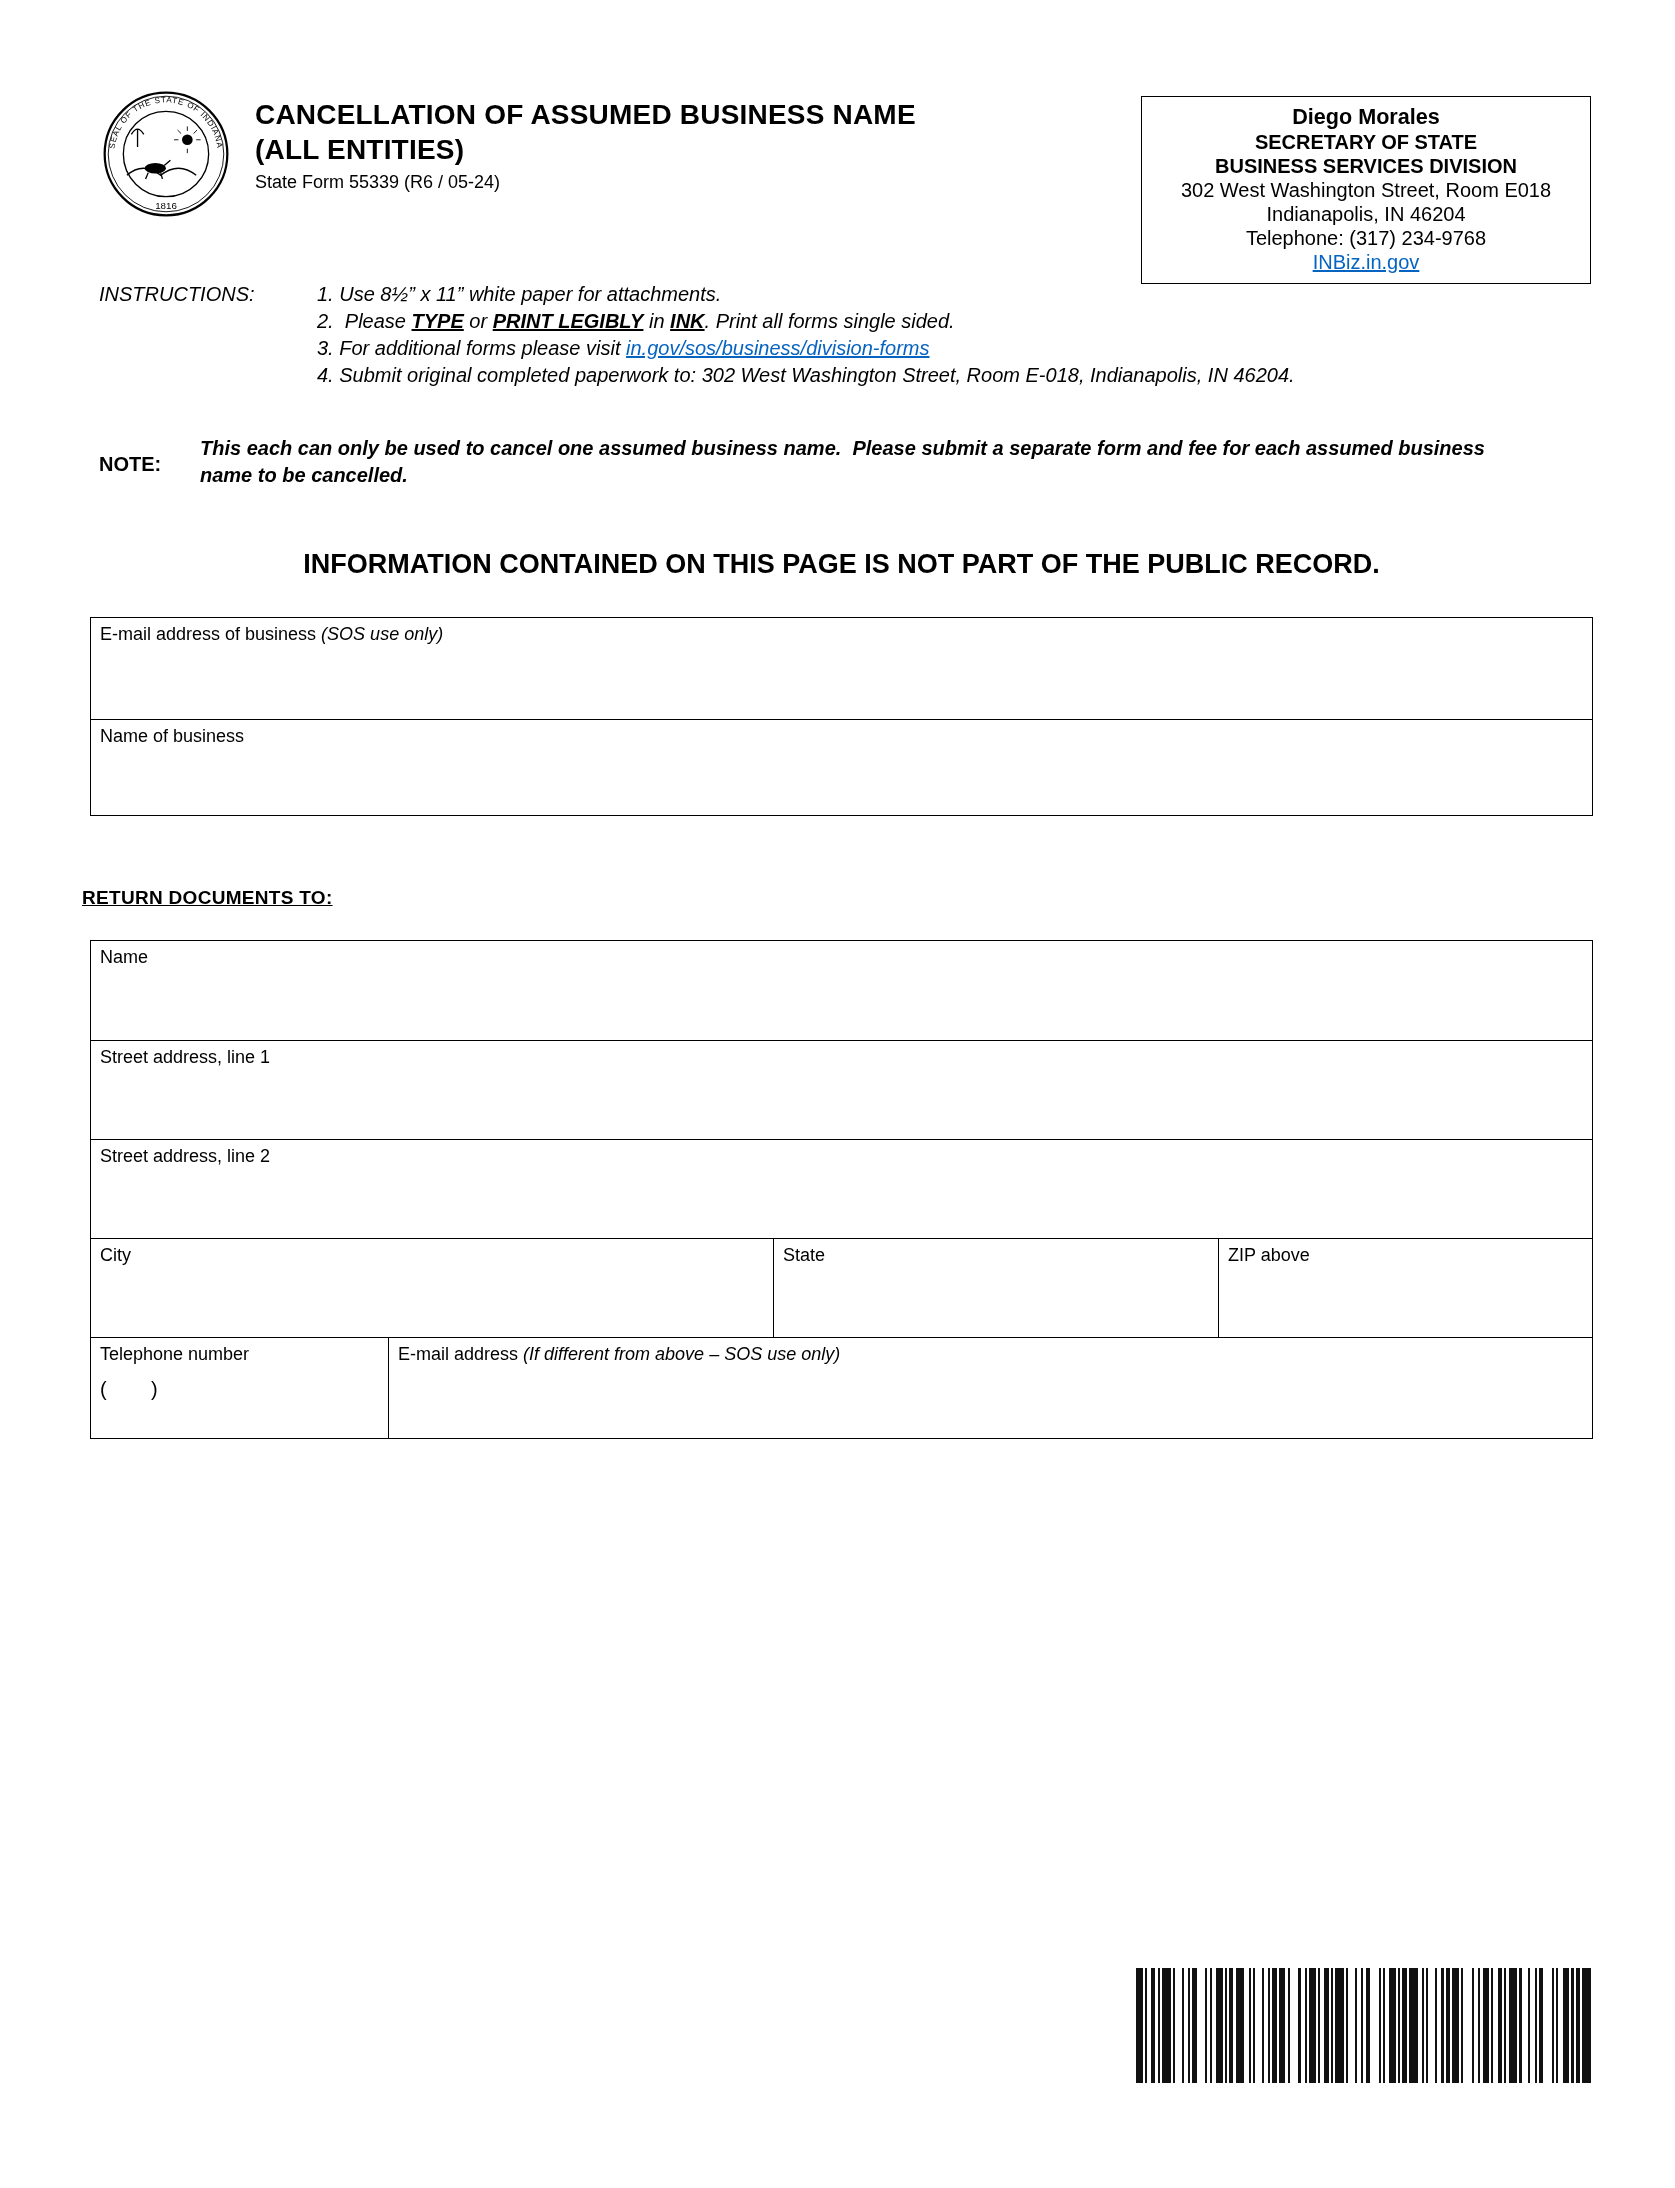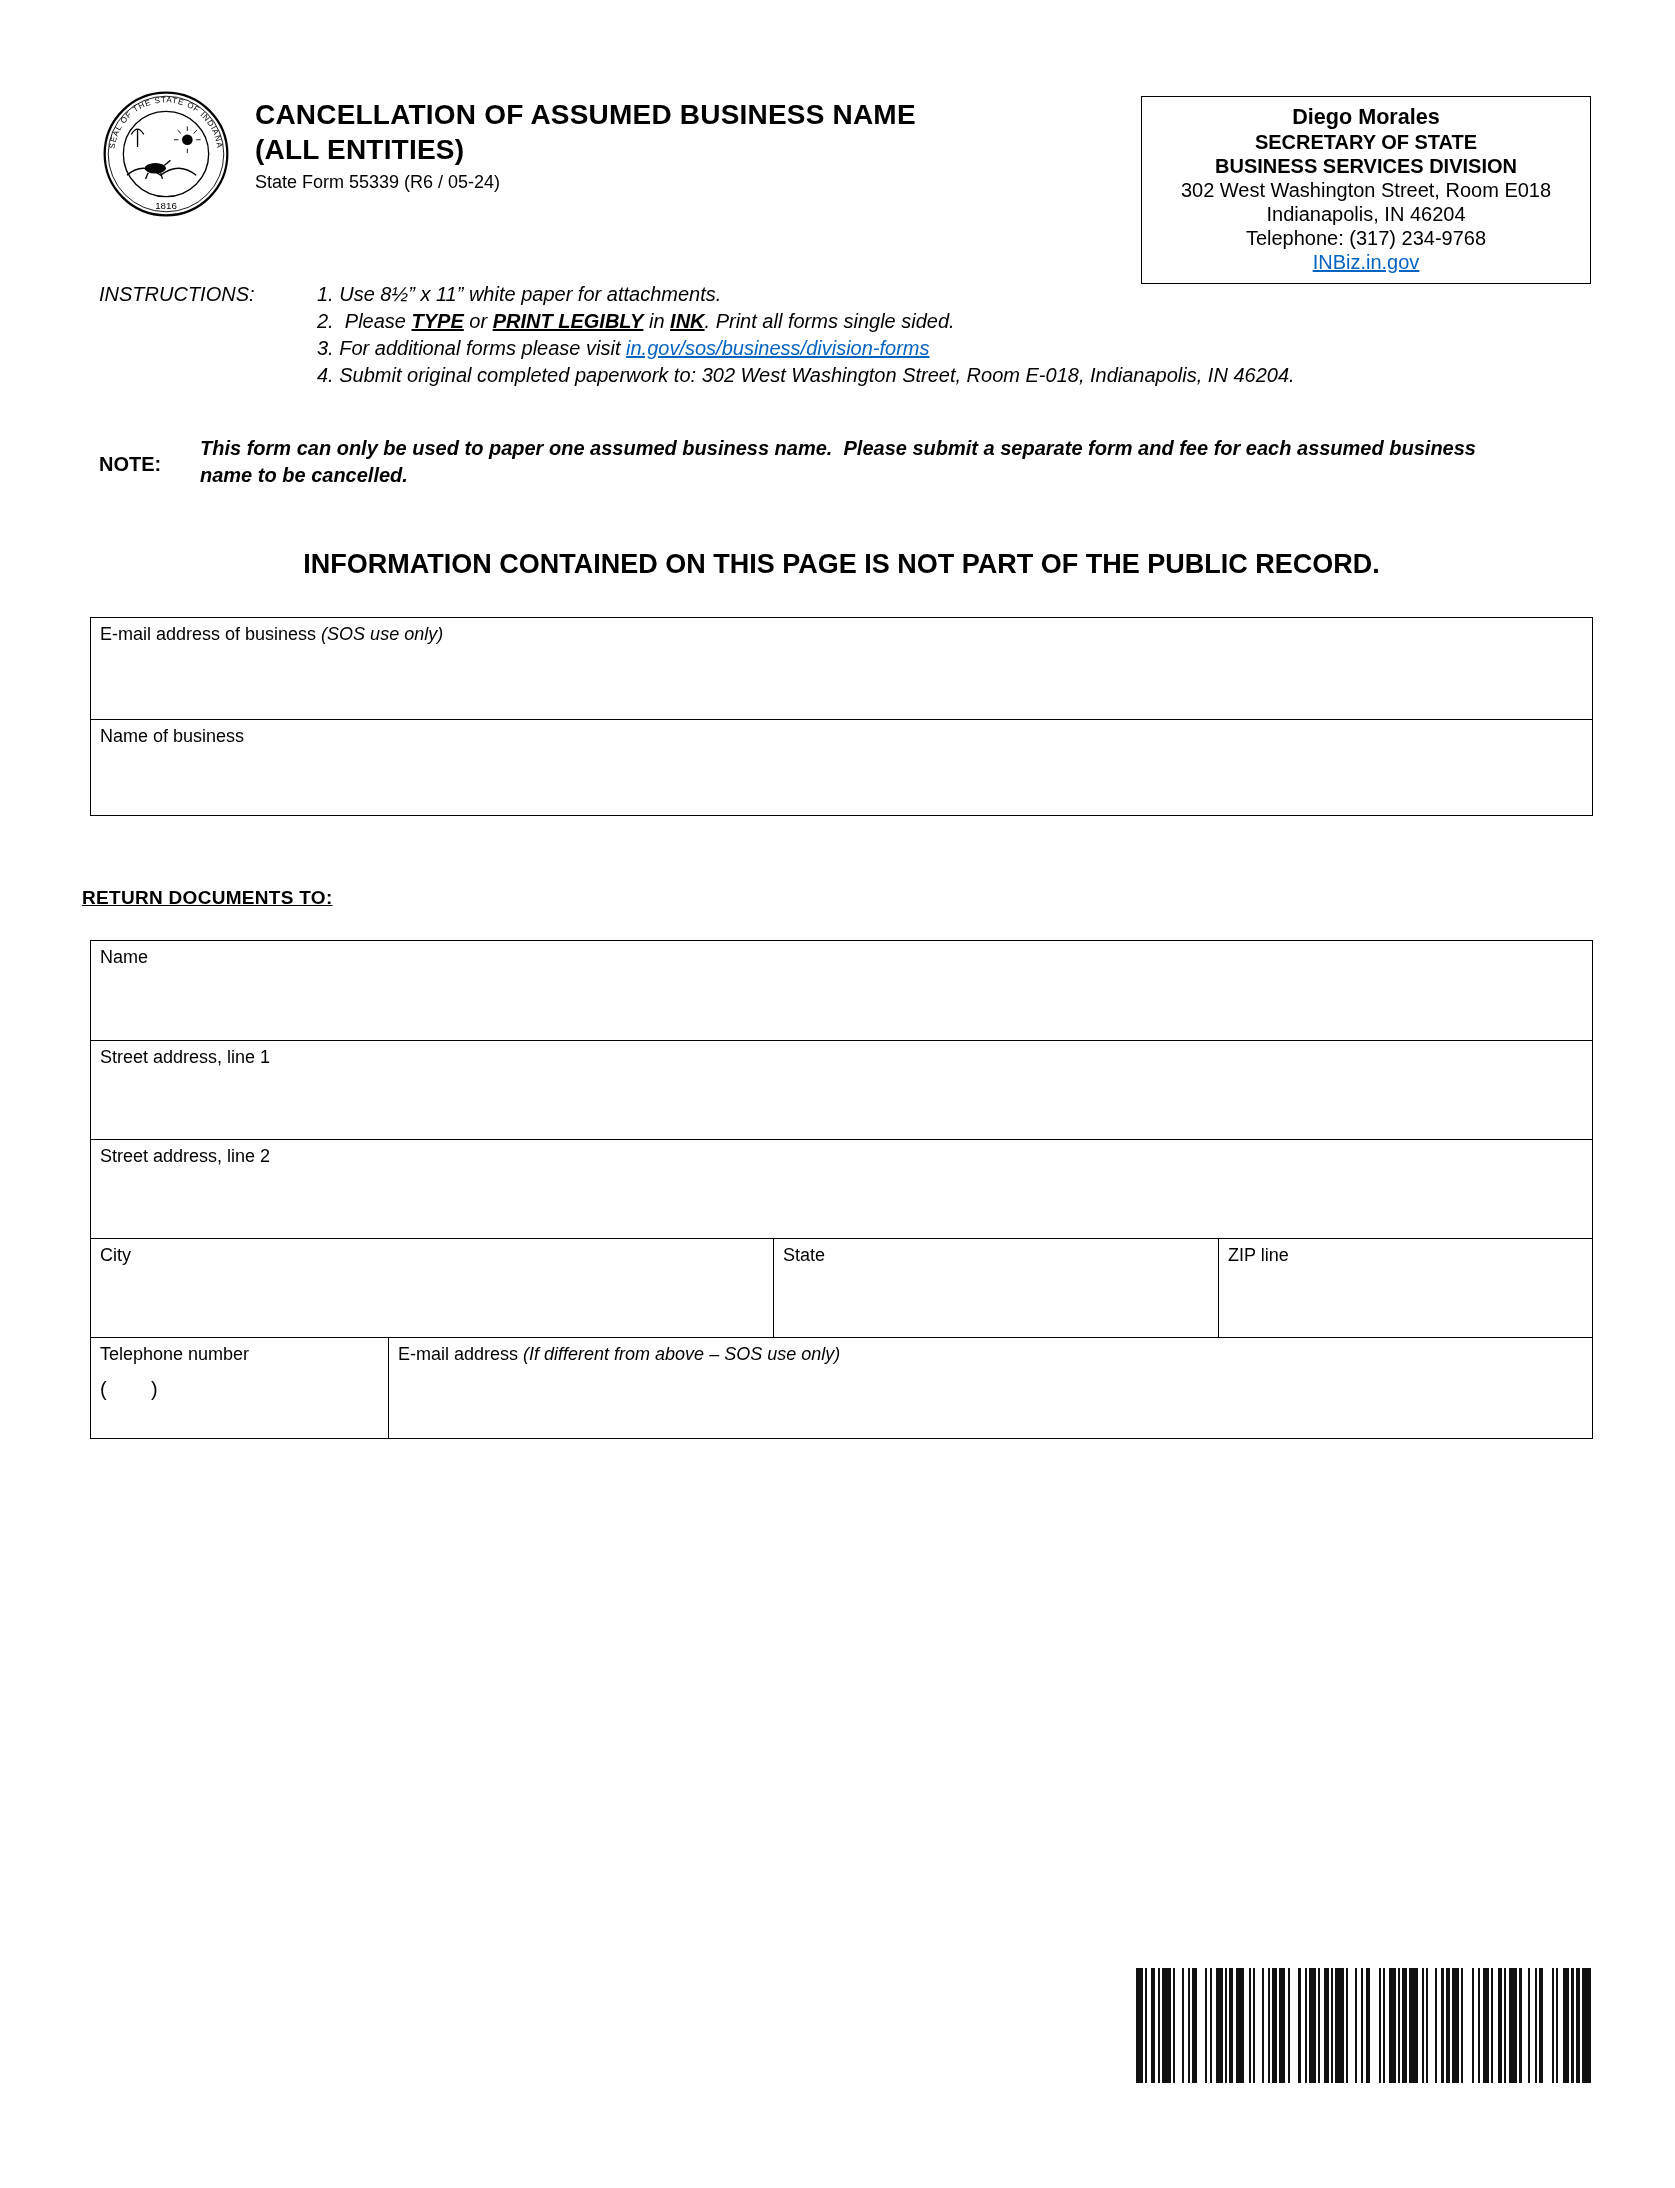--- a/index.html
+++ b/index.html
@@ -156,21 +156,21 @@
     <div class="instr-items">
       <div class="instr-item">1. Use 8½” x 11” white paper for attachments.</div>
       <div class="instr-item"><span>2.  Please </span><span class="bu">TYPE</span><span> or </span><span class="bu">PRINT LEGIBLY</span><span> in </span><span class="bu">INK</span><span>. Print all forms single sided.</span></div>
       <div class="instr-item"><span>3. For additional forms please visit </span><a class="link" href="#">in.gov/sos/business/division-forms</a></div>
       <div class="instr-item">4. Submit original completed paperwork to: 302 West Washington Street, Room E-018, Indianapolis, IN 46204.</div>
     </div>
   </div>
 
   <div class="note">
     <div class="note-label">NOTE:</div>
-    <div class="note-text">This form can only be used to paper one assumed business name.  Please submit a separate form and fee for each assumed business name to be cancelled.</div>
+    <div class="note-text">This each can only be used to cancel one assumed business name.  Please submit a separate form and fee for each assumed business name to be cancelled.</div>
   </div>
 
   <div class="public-record">INFORMATION CONTAINED ON THIS PAGE IS NOT PART OF THE PUBLIC RECORD.</div>
 
   <div class="box table1">
     <div class="frow h112">
       <div class="fcell" style="flex:1">
         <div class="cell-label"><span>E-mail address of business </span><span class="cell-note">(SOS use only)</span></div>
         <div class="cell-value"></div>
       </div>
@@ -207,21 +207,21 @@
     <div class="frow h110">
       <div class="fcell w-city">
         <div class="cell-label">City</div>
         <div class="cell-value"></div>
       </div>
       <div class="fcell w-state">
         <div class="cell-label">State</div>
         <div class="cell-value"></div>
       </div>
       <div class="fcell w-zip">
-        <div class="cell-label">ZIP line</div>
+        <div class="cell-label">ZIP above</div>
         <div class="cell-value"></div>
       </div>
     </div>
     <div class="frow h112">
       <div class="fcell w-phone">
         <div class="cell-label">Telephone number</div>
         <div class="phone-paren">(&nbsp;&nbsp;&nbsp;&nbsp;&nbsp;&nbsp;&nbsp;&nbsp;)</div>
       </div>
       <div class="fcell w-email">
         <div class="cell-label"><span>E-mail address </span><span class="cell-note">(If different from above – SOS use only)</span></div>

